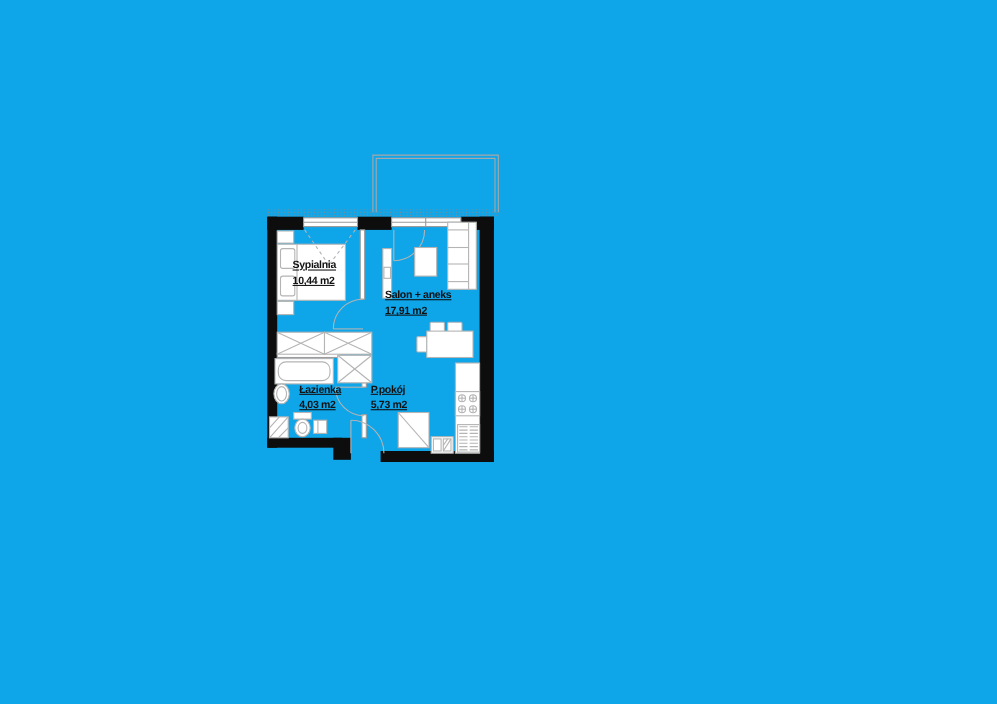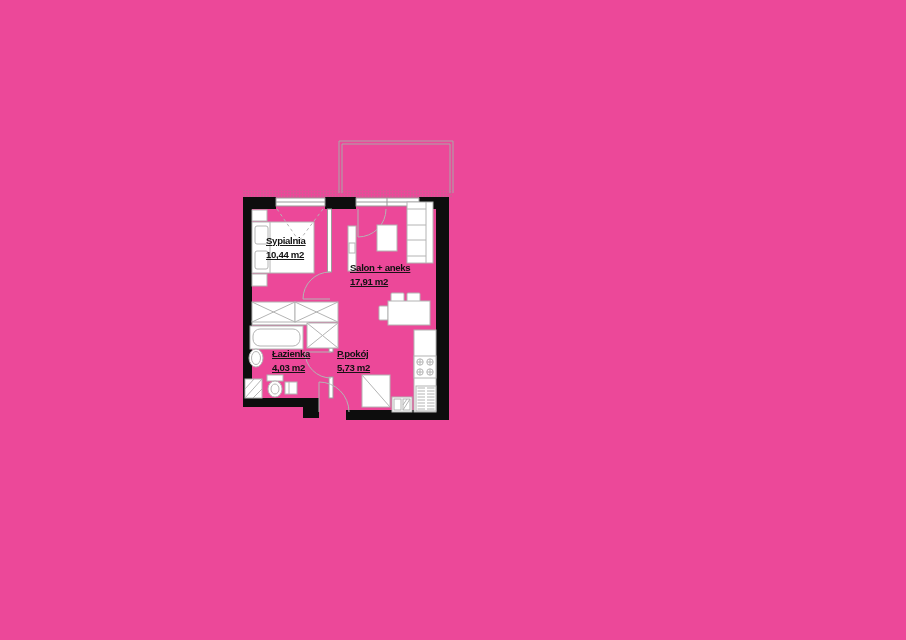--- a/index.html
+++ b/index.html
@@ -1,16 +1,16 @@
 <!DOCTYPE html>
 <html><head>
 <meta charset="utf-8">
 <style>
   html,body{margin:0;padding:0;background:#ffffff;}
-  .page{position:relative;width:906px;height:640px;background:#ec4899;overflow:hidden;
+  .page{position:relative;width:906px;height:640px;background:#0ea5e9;overflow:hidden;
         font-family:"Liberation Sans",sans-serif;}
   svg text{font-family:"Liberation Sans",sans-serif;font-weight:700;font-size:9.6px;
            letter-spacing:-0.3px;fill:#111111;text-decoration:underline;}
 </style>
 </head>
 <body>
 
 <div class="page">
 <svg width="906" height="640" viewBox="0 0 906 640">
   <defs>

